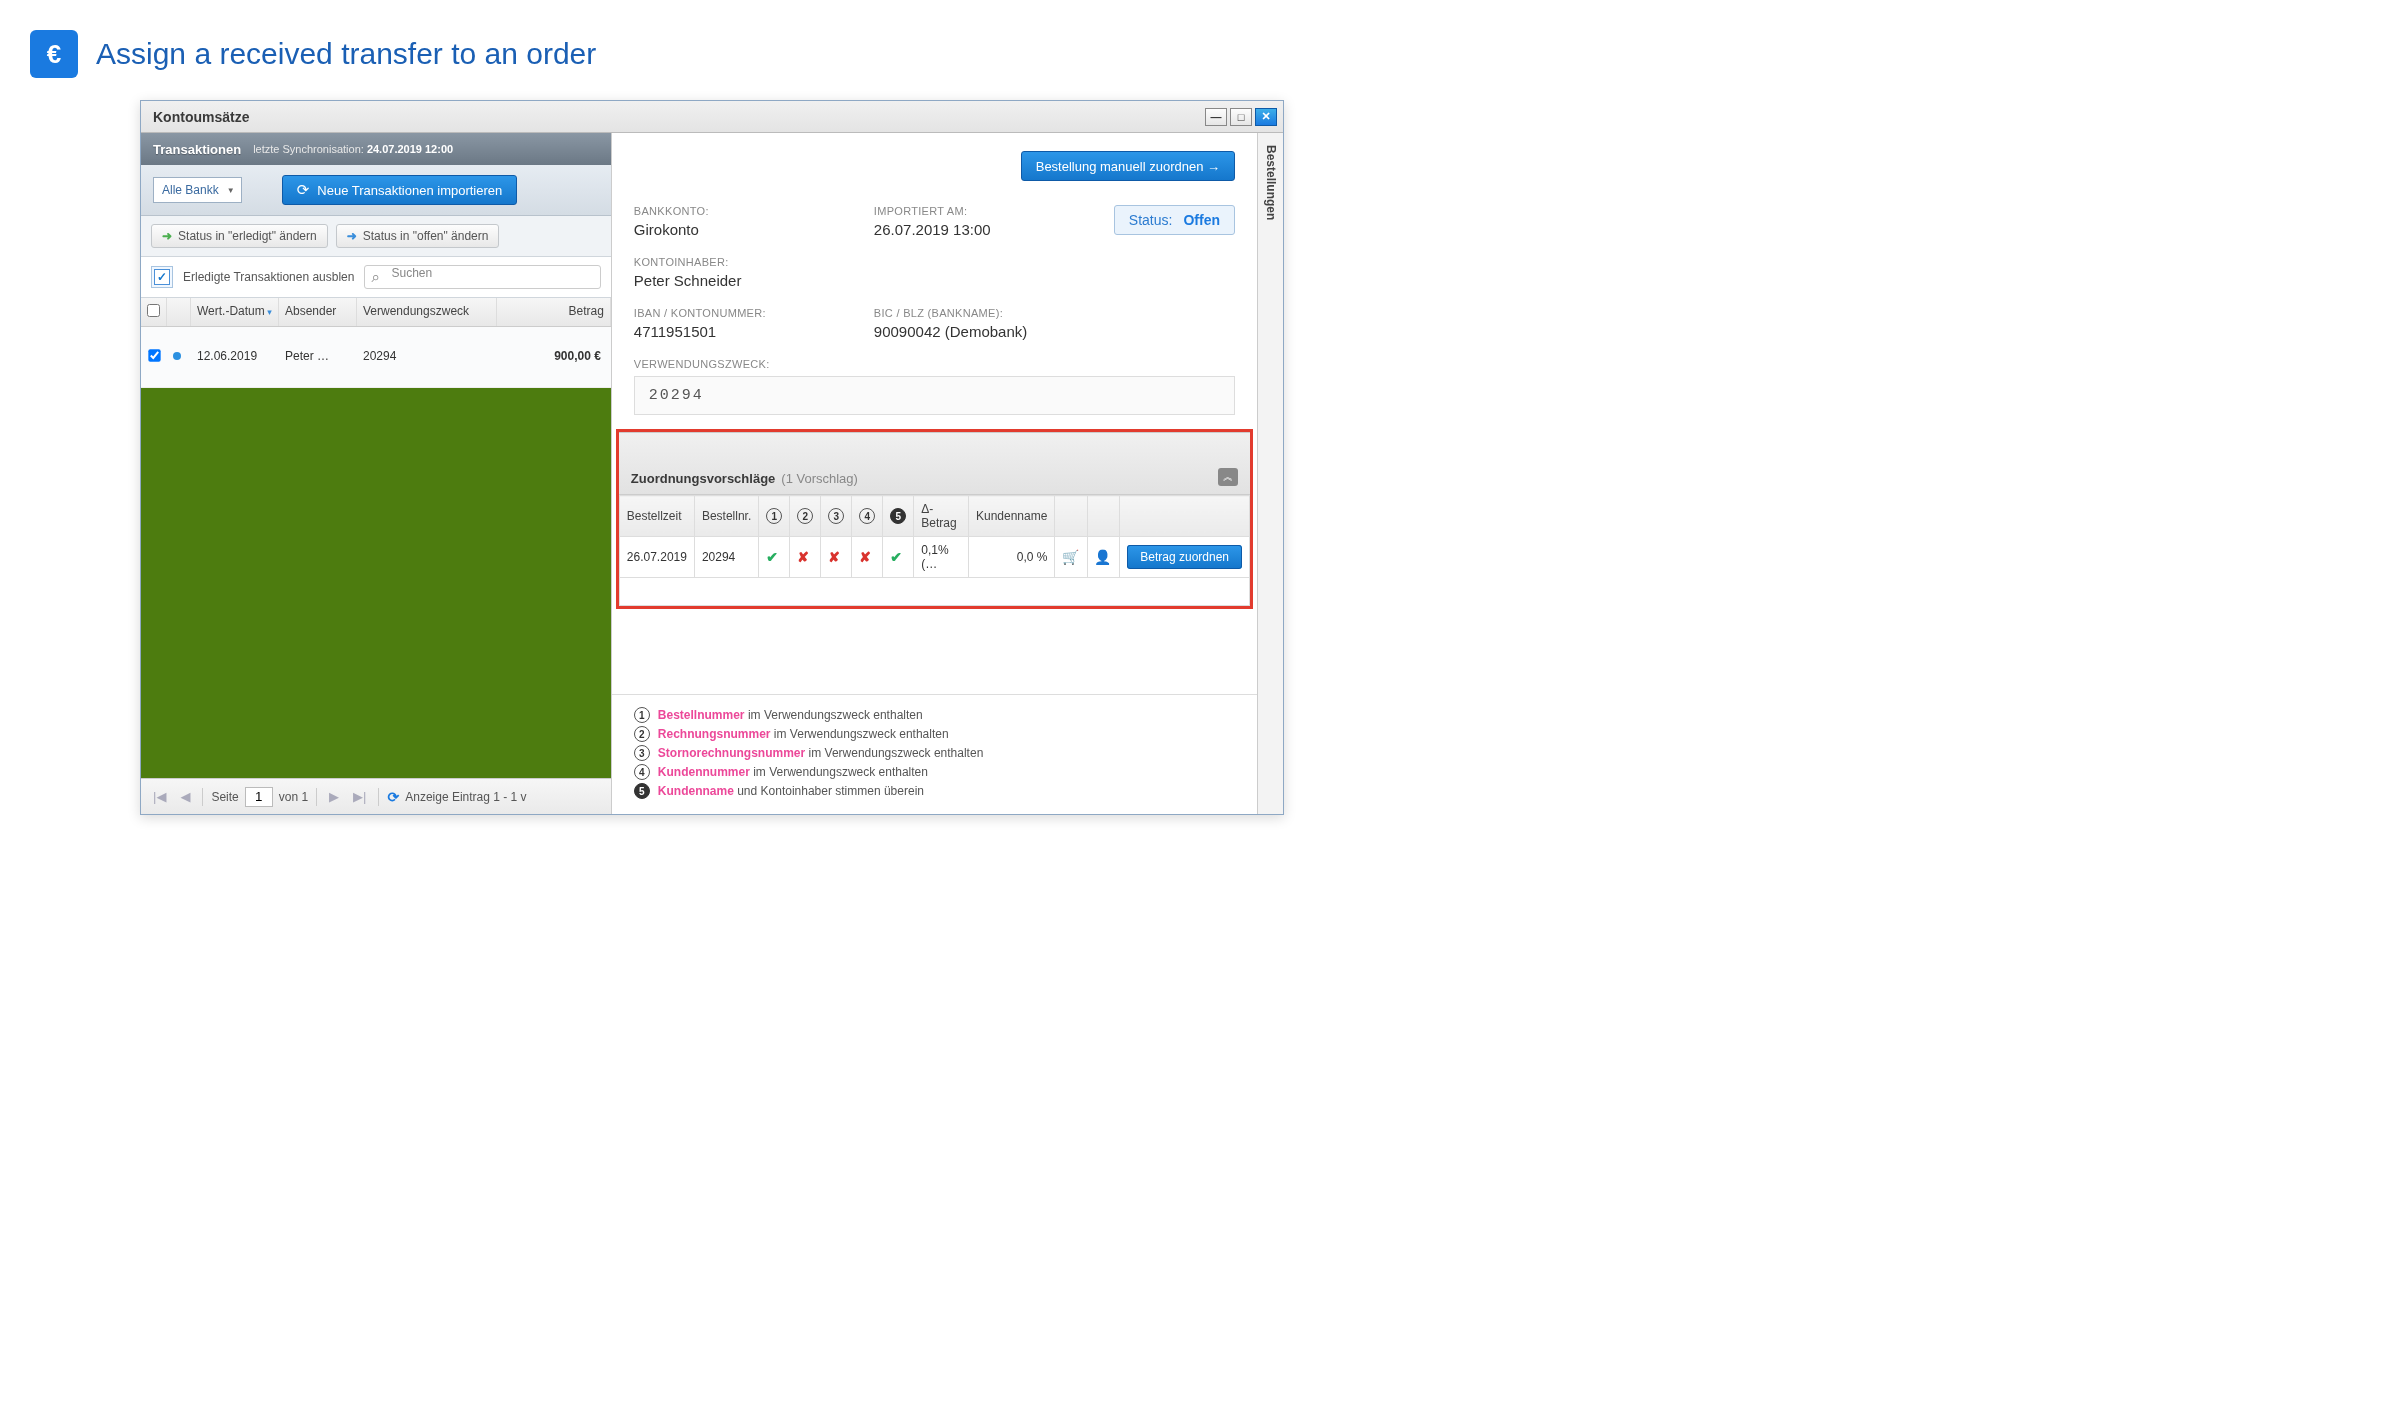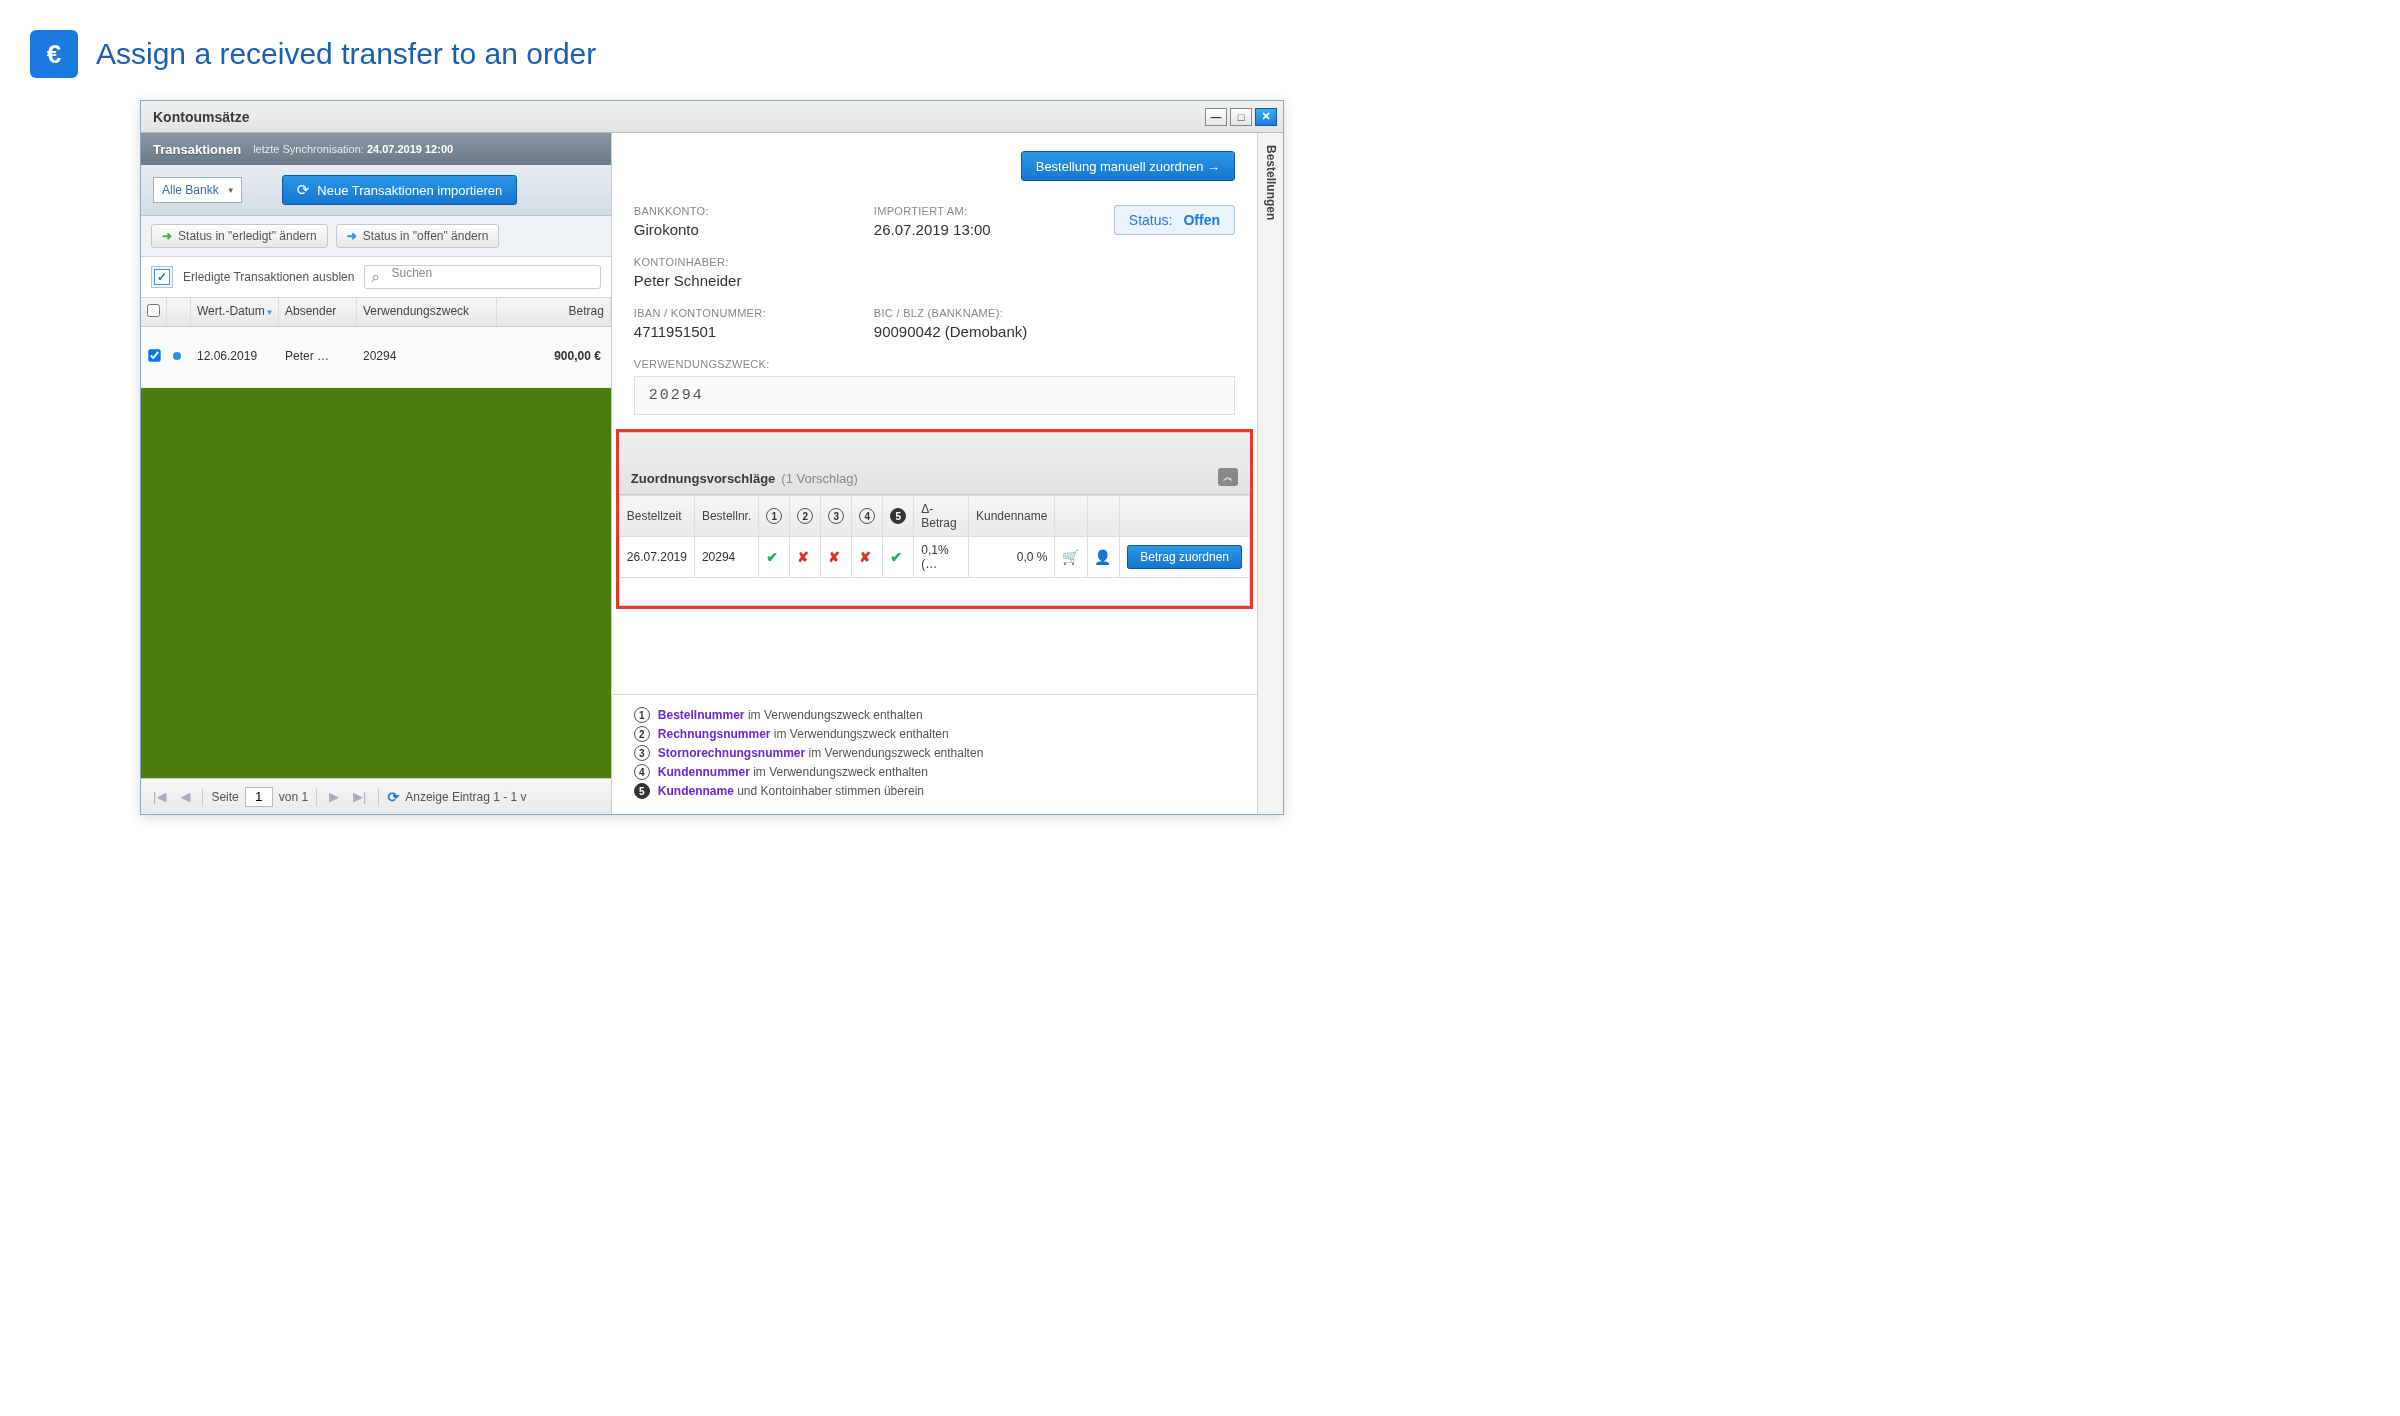--- a/index.html
+++ b/index.html
@@ -76,21 +76,21 @@
 .sugg-grid { width: 100%; border-collapse: collapse; font-size: 12px; }
 .sugg-grid th, .sugg-grid td { border: 1px solid #ddd; padding: 6px 7px; text-align: left; background: #fff; }
 .sugg-grid th { background: linear-gradient(#f6f6f6,#eaeaea); font-weight: normal; color: #444; }
 .circ-num { display: inline-flex; width: 16px; height: 16px; border: 1.5px solid #555; border-radius: 50%; align-items: center; justify-content: center; font-size: 10px; font-weight: bold; color: #333; }
 .circ-num.filled { background: #333; color: #fff; border-color: #333; }
 .chk-ic { color: #27ae60; font-weight: bold; font-size: 14px; }
 .x-ic { color: #d9332e; font-weight: bold; font-size: 14px; }
 .btn-blue-sm { background: linear-gradient(#2c96e8,#1577cc); color: #fff; border: 1px solid #0e5aa7; border-radius: 3px; padding: 4px 12px; font-size: 12px; cursor: pointer; white-space: nowrap; }
 .legend { padding: 12px 22px; border-top: 1px solid #ddd; font-size: 12px; color: #555; margin-top: auto; }
 .legend-row { display: flex; align-items: center; gap: 8px; margin-bottom: 3px; }
-.legend-row b { color: #6d28d9; }
+.legend-row b { color: #ec4899; }
 .icon-cell { text-align: center; }
 .person-ic { color: #1a7ae0; font-size: 14px; }
 .cart-ic { color: #aaa; font-size: 14px; }
 </style>
 </head>
 <body>
 
 <div class="page-wrap">
   <div class="header-bar">
     <div class="euro-icon-box"></div>

